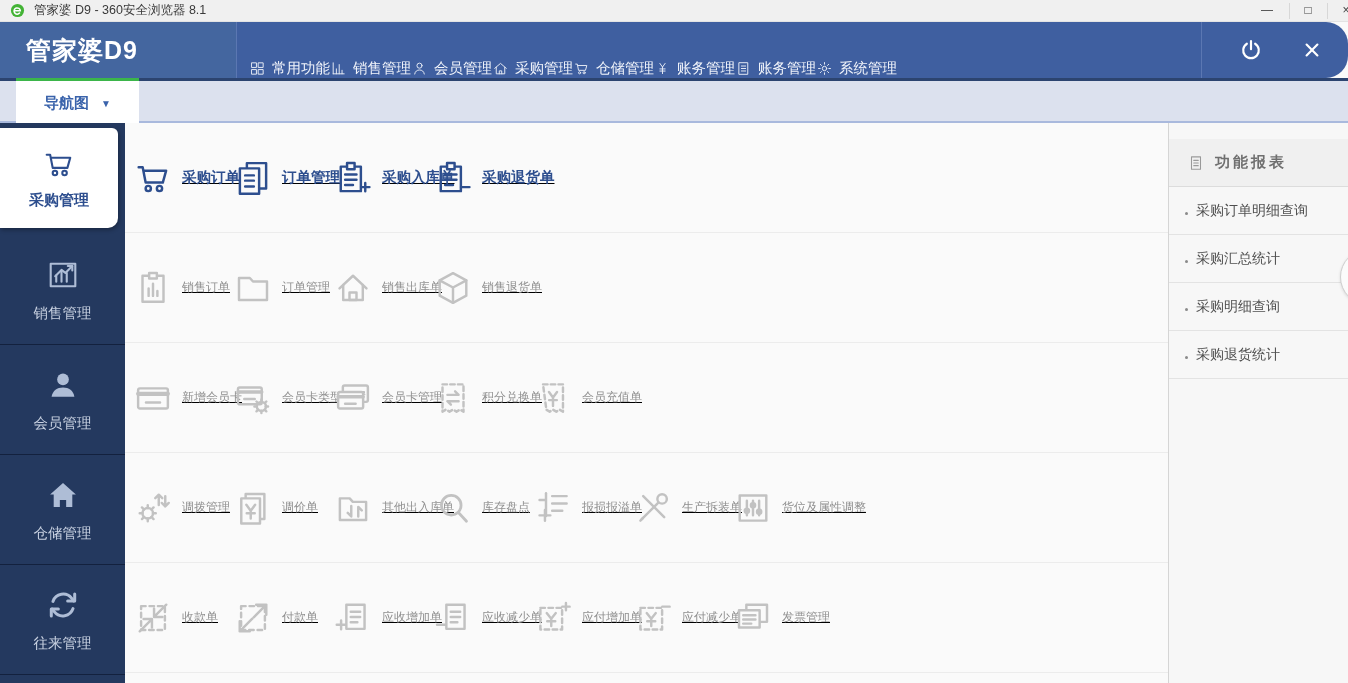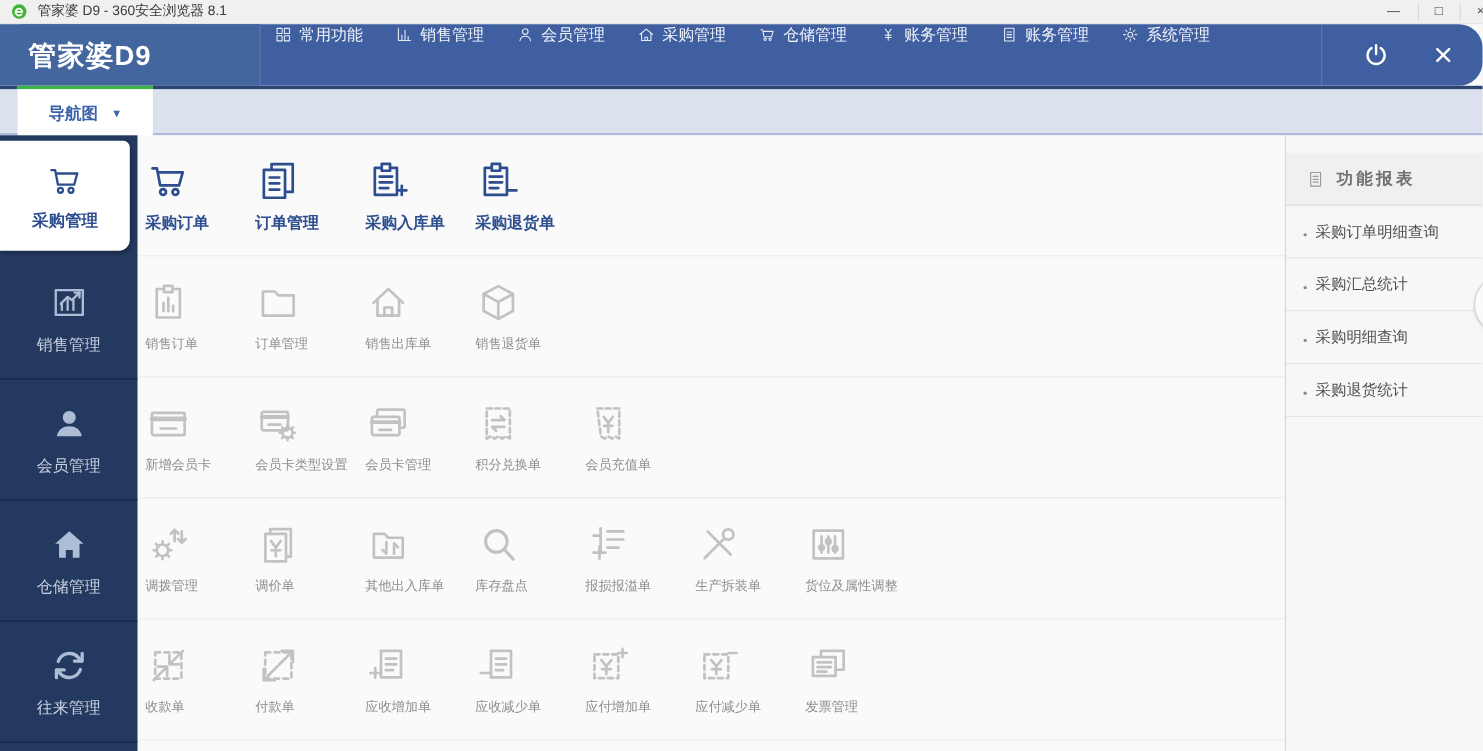--- a/index.html
+++ b/index.html
@@ -16,21 +16,21 @@
   .wbtn.min { left:1249px; }
   .wbtn.max { left:1290px; }
   .wbtn.cls { left:1328px; width:36px; }
   .wsep { position:absolute; top:3px; width:1px; height:16px; background:#d7d7d7; }
   .wsep.s1 { left:1289px; } .wsep.s2 { left:1327px; }
 
   
   .header { position:relative; height:56px; background:#3f5fa0; display:flex; align-items:stretch; color:#fff;border-radius:22px; }
   .logo-block { width:237px; background:#44669f; border-right:1px solid #5b77b2; display:flex; align-items:center; padding-left:26px; }
   .logo-text { font-size:25px; font-weight:bold; letter-spacing:1px; color:#fff; }
-  .menu { display:flex; align-items:flex-start; gap:29px; padding-left:12px; }
+  .menu { display:flex; align-items:flex-end; padding-left:12px; }
   .menu-item { display:flex; align-items:center; gap:6px; font-size:14.5px; color:#f2f5fb; cursor:pointer; white-space:nowrap; }
   .mi-icon { width:17px; height:17px; display:inline-block; opacity:.92; }
   .mi-icon svg { width:17px; height:17px; }
   .header-right { position:absolute; right:0; top:0; height:56px; display:flex; align-items:center; }
   .hdivider { width:1px; height:56px; background:#5b77b2; margin-right:36px; }
   .hbtn { width:26px; height:26px; margin-right:38px; cursor:pointer; }
   .hbtn svg { width:26px; height:26px; }
   .hbtn.close { width:20px; height:20px; margin-right:26px; }
   .hbtn.close svg { width:20px; height:20px; stroke-width:2.6; }
 
@@ -50,21 +50,21 @@
   .side-card .si-label { font-size:15px; font-weight:bold; color:#2d4e8e; }
   .side-item { height:110px; display:flex; flex-direction:column; align-items:center; justify-content:center; gap:11px; color:#c9d2e2; border-bottom:1px solid rgba(8,18,40,.6); cursor:pointer; }
   .si-icon { width:36px; height:36px; color:#aebdd6; }
   .side-card .si-icon { color:#2d4e8e; }
   .si-icon svg { width:36px; height:36px; }
   .si-label { font-size:14.5px; }
 
   
   .content { flex:1; background:#fafafa; overflow:hidden; }
   .grid-row { height:110px; display:flex; align-items:center; padding-left:7px; border-bottom:1px solid #ececec; }
-  .gi { width:100px; display:flex; flex-direction:column; align-items:flex-start; gap:8px; cursor:pointer; }
+  .gi { width:100px; display:flex; flex-direction:row; align-items:center; gap:8px; cursor:pointer;text-decoration:underline; }
   .gic { width:42px; height:42px; color:#c2c2c2; }
   .gic svg { width:42px; height:42px; }
   .gil { font-size:12px; color:#8f8f8f; white-space:nowrap; }
   .grid-row.active .gic { color:#2d4e8e; }
   .grid-row.active .gil { color:#2d4e8e; font-weight:bold; font-size:14.5px; }
 
   
   .rpanel { width:180px; flex:none; background:#f7f7f7; border-left:1px solid #d5d5d5; position:relative; }
   .rp-header { height:48px; background:#f0f0f0; border-bottom:1px solid #dcdcdc; display:flex; align-items:center; padding-left:18px; gap:10px;margin-top:16px; }
   .rp-icon { width:18px; height:18px; color:#9a9a9a; }

